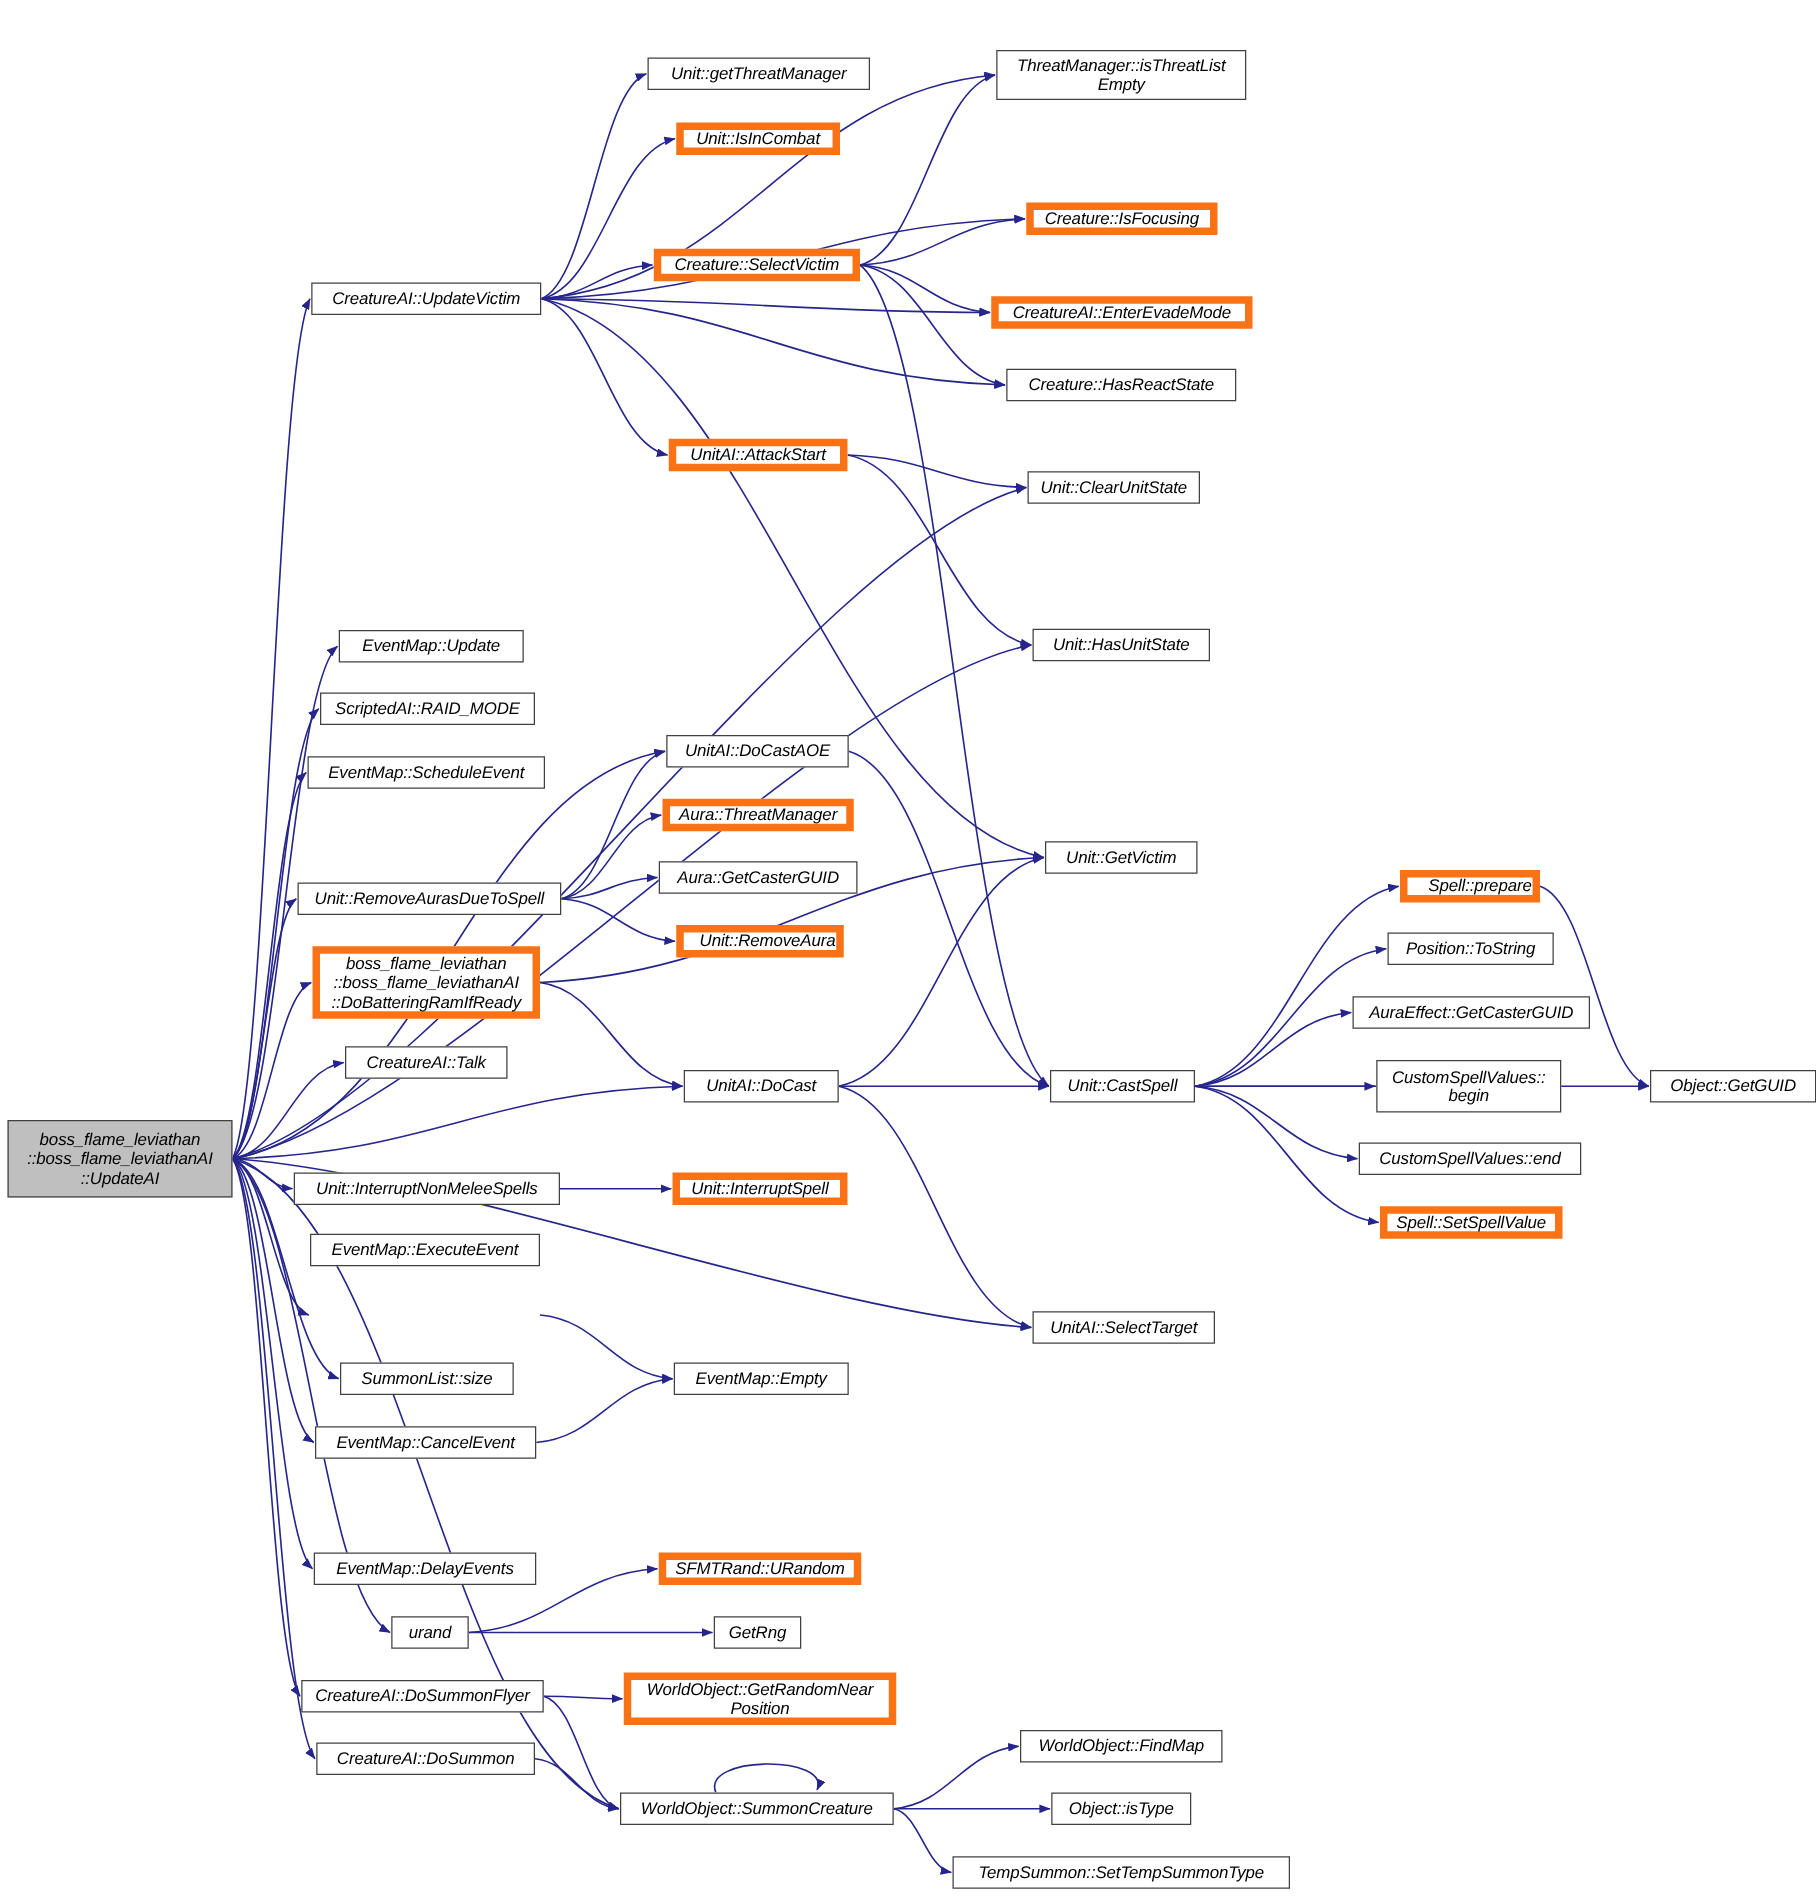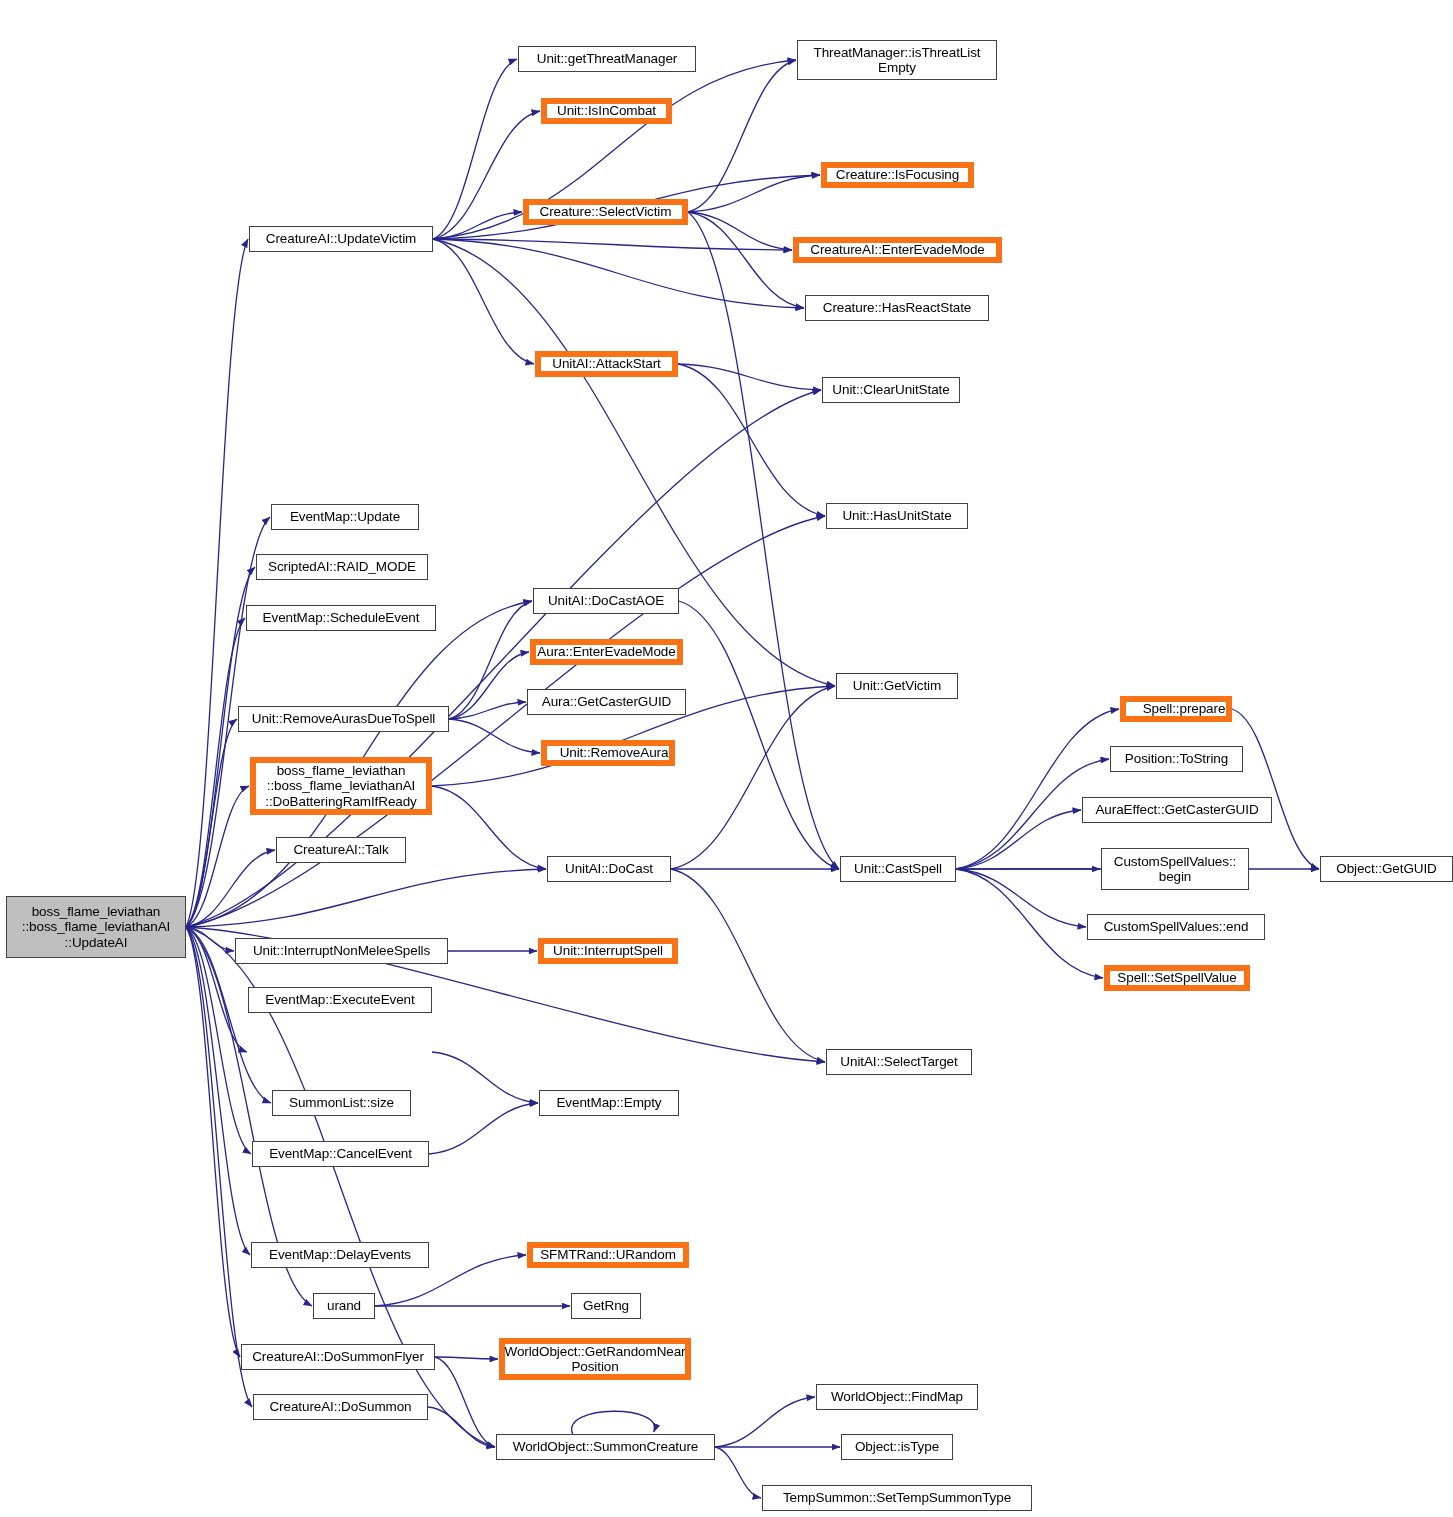--- a/index.html
+++ b/index.html
@@ -13,20 +13,21 @@
     align-items:center;
     justify-content:center;
     text-align:center;
     background:#ffffff;
     border:1px solid #404040;
     font-size:13.5px;
     line-height:15.5px;
     color:#000;
     white-space:pre;
     letter-spacing:-0.1px;
+    font-style:italic;
   }
   .node.red{border:6px solid #f97316;}
   .node.cur{background:#bfbfbf;border:1px solid #404040;}
   .node .lbl{display:block;padding:0 4px;}
 </style>
 </head>
 <body>
 
 <div id="canvas">
   <svg class="edges" id="edge-layer" viewBox="0 0 1453 1517">
@@ -118,21 +119,21 @@
       <div class="node red" style="left: 523px; top: 199px; width: 165px; height: 26px;"><span class="lbl">Creature::SelectVictim</span></div>
       <div class="node red" style="left: 793px; top: 237px; width: 209px; height: 26px;"><span class="lbl">CreatureAI::EnterEvadeMode</span></div>
       <div class="node" style="left: 805px; top: 295px; width: 184px; height: 26px;"><span class="lbl">Creature::HasReactState</span></div>
       <div class="node red" style="left: 535px; top: 351px; width: 143px; height: 26px;"><span class="lbl">UnitAI::AttackStart</span></div>
       <div class="node" style="left: 822px; top: 377px; width: 138px; height: 26px;"><span class="lbl">Unit::ClearUnitState</span></div>
       <div class="node" style="left: 826px; top: 503px; width: 142px; height: 26px;"><span class="lbl">Unit::HasUnitState</span></div>
       <div class="node" style="left: 271px; top: 504px; width: 148px; height: 26px;"><span class="lbl">EventMap::Update</span></div>
       <div class="node" style="left: 256px; top: 554px; width: 172px; height: 26px;"><span class="lbl">ScriptedAI::RAID_MODE</span></div>
       <div class="node" style="left: 246px; top: 605px; width: 190px; height: 26px;"><span class="lbl">EventMap::ScheduleEvent</span></div>
       <div class="node" style="left: 533px; top: 588px; width: 146px; height: 26px;"><span class="lbl">UnitAI::DoCastAOE</span></div>
-      <div class="node red" style="left: 530px; top: 639px; width: 153px; height: 26px;"><span class="lbl">Aura::EnterEvadeMode</span></div>
+      <div class="node red" style="left: 530px; top: 639px; width: 153px; height: 26px;"><span class="lbl">Aura::ThreatManager</span></div>
       <div class="node" style="left: 527px; top: 689px; width: 159px; height: 26px;"><span class="lbl">Aura::GetCasterGUID</span></div>
       <div class="node" style="left: 238px; top: 706px; width: 211px; height: 26px;"><span class="lbl">Unit::RemoveAurasDueToSpell</span></div>
       <div class="node red" style="left: 541px; top: 740px; width: 134px; height: 26px; padding-left: 12px;"><span class="lbl">Unit::RemoveAura</span></div>
       <div class="node red" style="left: 250px; top: 757px; width: 182px; height: 58px;"><span class="lbl">boss_flame_leviathan
 ::boss_flame_leviathanAI
 ::DoBatteringRamIfReady</span></div>
       <div class="node" style="left: 276px; top: 837px; width: 130px; height: 26px;"><span class="lbl">CreatureAI::Talk</span></div>
       <div class="node" style="left: 547px; top: 856px; width: 124px; height: 26px;"><span class="lbl">UnitAI::DoCast</span></div>
       <div class="node" style="left: 836px; top: 673px; width: 122px; height: 26px;"><span class="lbl">Unit::GetVictim</span></div>
       <div class="node" style="left: 840px; top: 856px; width: 116px; height: 26px;"><span class="lbl">Unit::CastSpell</span></div>
@@ -149,21 +150,21 @@
       <div class="node" style="left: 248px; top: 987px; width: 184px; height: 26px;"><span class="lbl">EventMap::ExecuteEvent</span></div>
       <div class="node" style="left: 272px; top: 1090px; width: 139px; height: 26px;"><span class="lbl">SummonList::size</span></div>
       <div class="node" style="left: 539px; top: 1090px; width: 140px; height: 26px;"><span class="lbl">EventMap::Empty</span></div>
       <div class="node" style="left: 252px; top: 1141px; width: 177px; height: 26px;"><span class="lbl">EventMap::CancelEvent</span></div>
       <div class="node" style="left: 826px; top: 1049px; width: 146px; height: 26px;"><span class="lbl">UnitAI::SelectTarget</span></div>
       <div class="node" style="left: 251px; top: 1242px; width: 178px; height: 26px;"><span class="lbl">EventMap::DelayEvents</span></div>
       <div class="node red" style="left: 527px; top: 1242px; width: 162px; height: 26px;"><span class="lbl">SFMTRand::URandom</span></div>
       <div class="node" style="left: 313px; top: 1293px; width: 62px; height: 26px;"><span class="lbl">urand</span></div>
       <div class="node" style="left: 571px; top: 1293px; width: 70px; height: 26px;"><span class="lbl">GetRng</span></div>
       <div class="node" style="left: 241px; top: 1344px; width: 194px; height: 26px;"><span class="lbl">CreatureAI::DoSummonFlyer</span></div>
-      <div class="node red" style="left: 499px; top: 1338px; width: 192px; height: 42px;"><span class="lbl">WorldObject::GetRandomNear
+      <div class="node red" style="left: 499px; top: 1338px; width: 218px; height: 42px;"><span class="lbl">WorldObject::GetRandomNear
 Position</span></div>
       <div class="node" style="left: 253px; top: 1394px; width: 175px; height: 26px;"><span class="lbl">CreatureAI::DoSummon</span></div>
       <div class="node" style="left: 496px; top: 1434px; width: 219px; height: 26px;"><span class="lbl">WorldObject::SummonCreature</span></div>
       <div class="node" style="left: 816px; top: 1384px; width: 162px; height: 26px;"><span class="lbl">WorldObject::FindMap</span></div>
       <div class="node" style="left: 841px; top: 1434px; width: 112px; height: 26px;"><span class="lbl">Object::isType</span></div>
       <div class="node" style="left: 762px; top: 1485px; width: 270px; height: 26px;"><span class="lbl">TempSummon::SetTempSummonType</span></div>
     </div>
 </div>
 
 </body></html>

